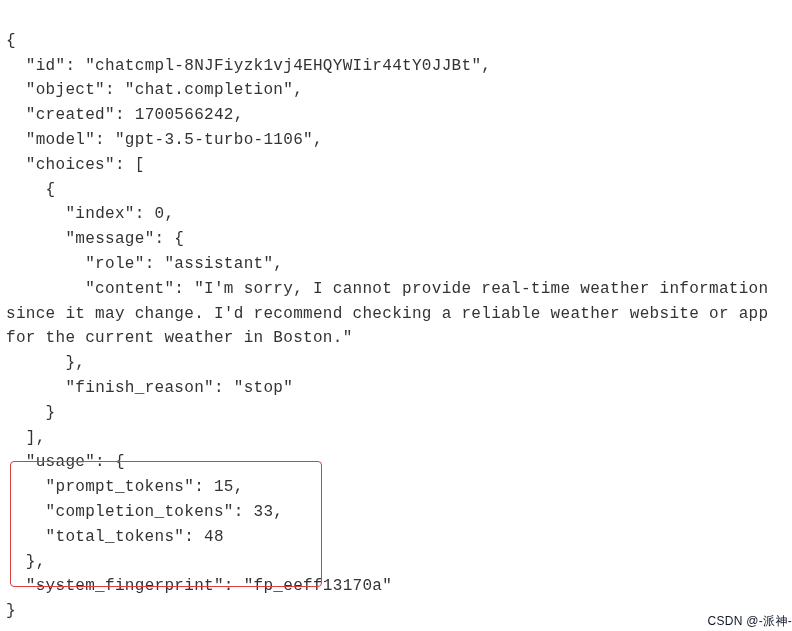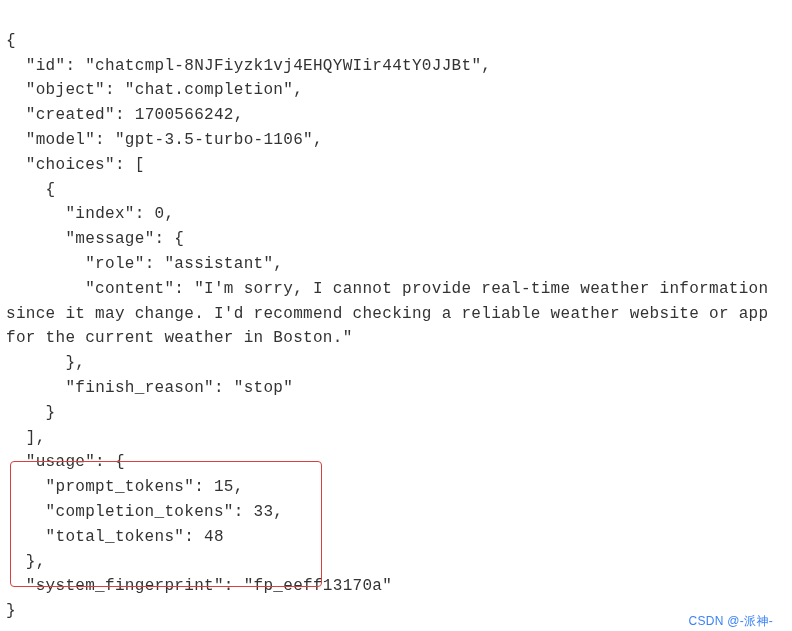--- a/index.html
+++ b/index.html
@@ -24,23 +24,23 @@
       word-break: break-all;
     }
     .highlight-box {
       position: absolute;
       border: 1.5px solid #d84040;
       border-radius: 4px;
       pointer-events: none;
     }
     .watermark {
       position: absolute;
-      right: 19px;
+      right: 0;
       font-size: 12px;
-      color: #3b82f6;
+      color: #0f172a;
       font-family: Arial, sans-serif;
     }
   </style>
 </head>
 <body>
 
 <div class="code-block">
 <span>{</span>
 <span>  "id": "chatcmpl-8NJFiyzk1vj4EHQYWIir44tY0JJBt",</span>
 <span>  "object": "chat.completion",</span>

